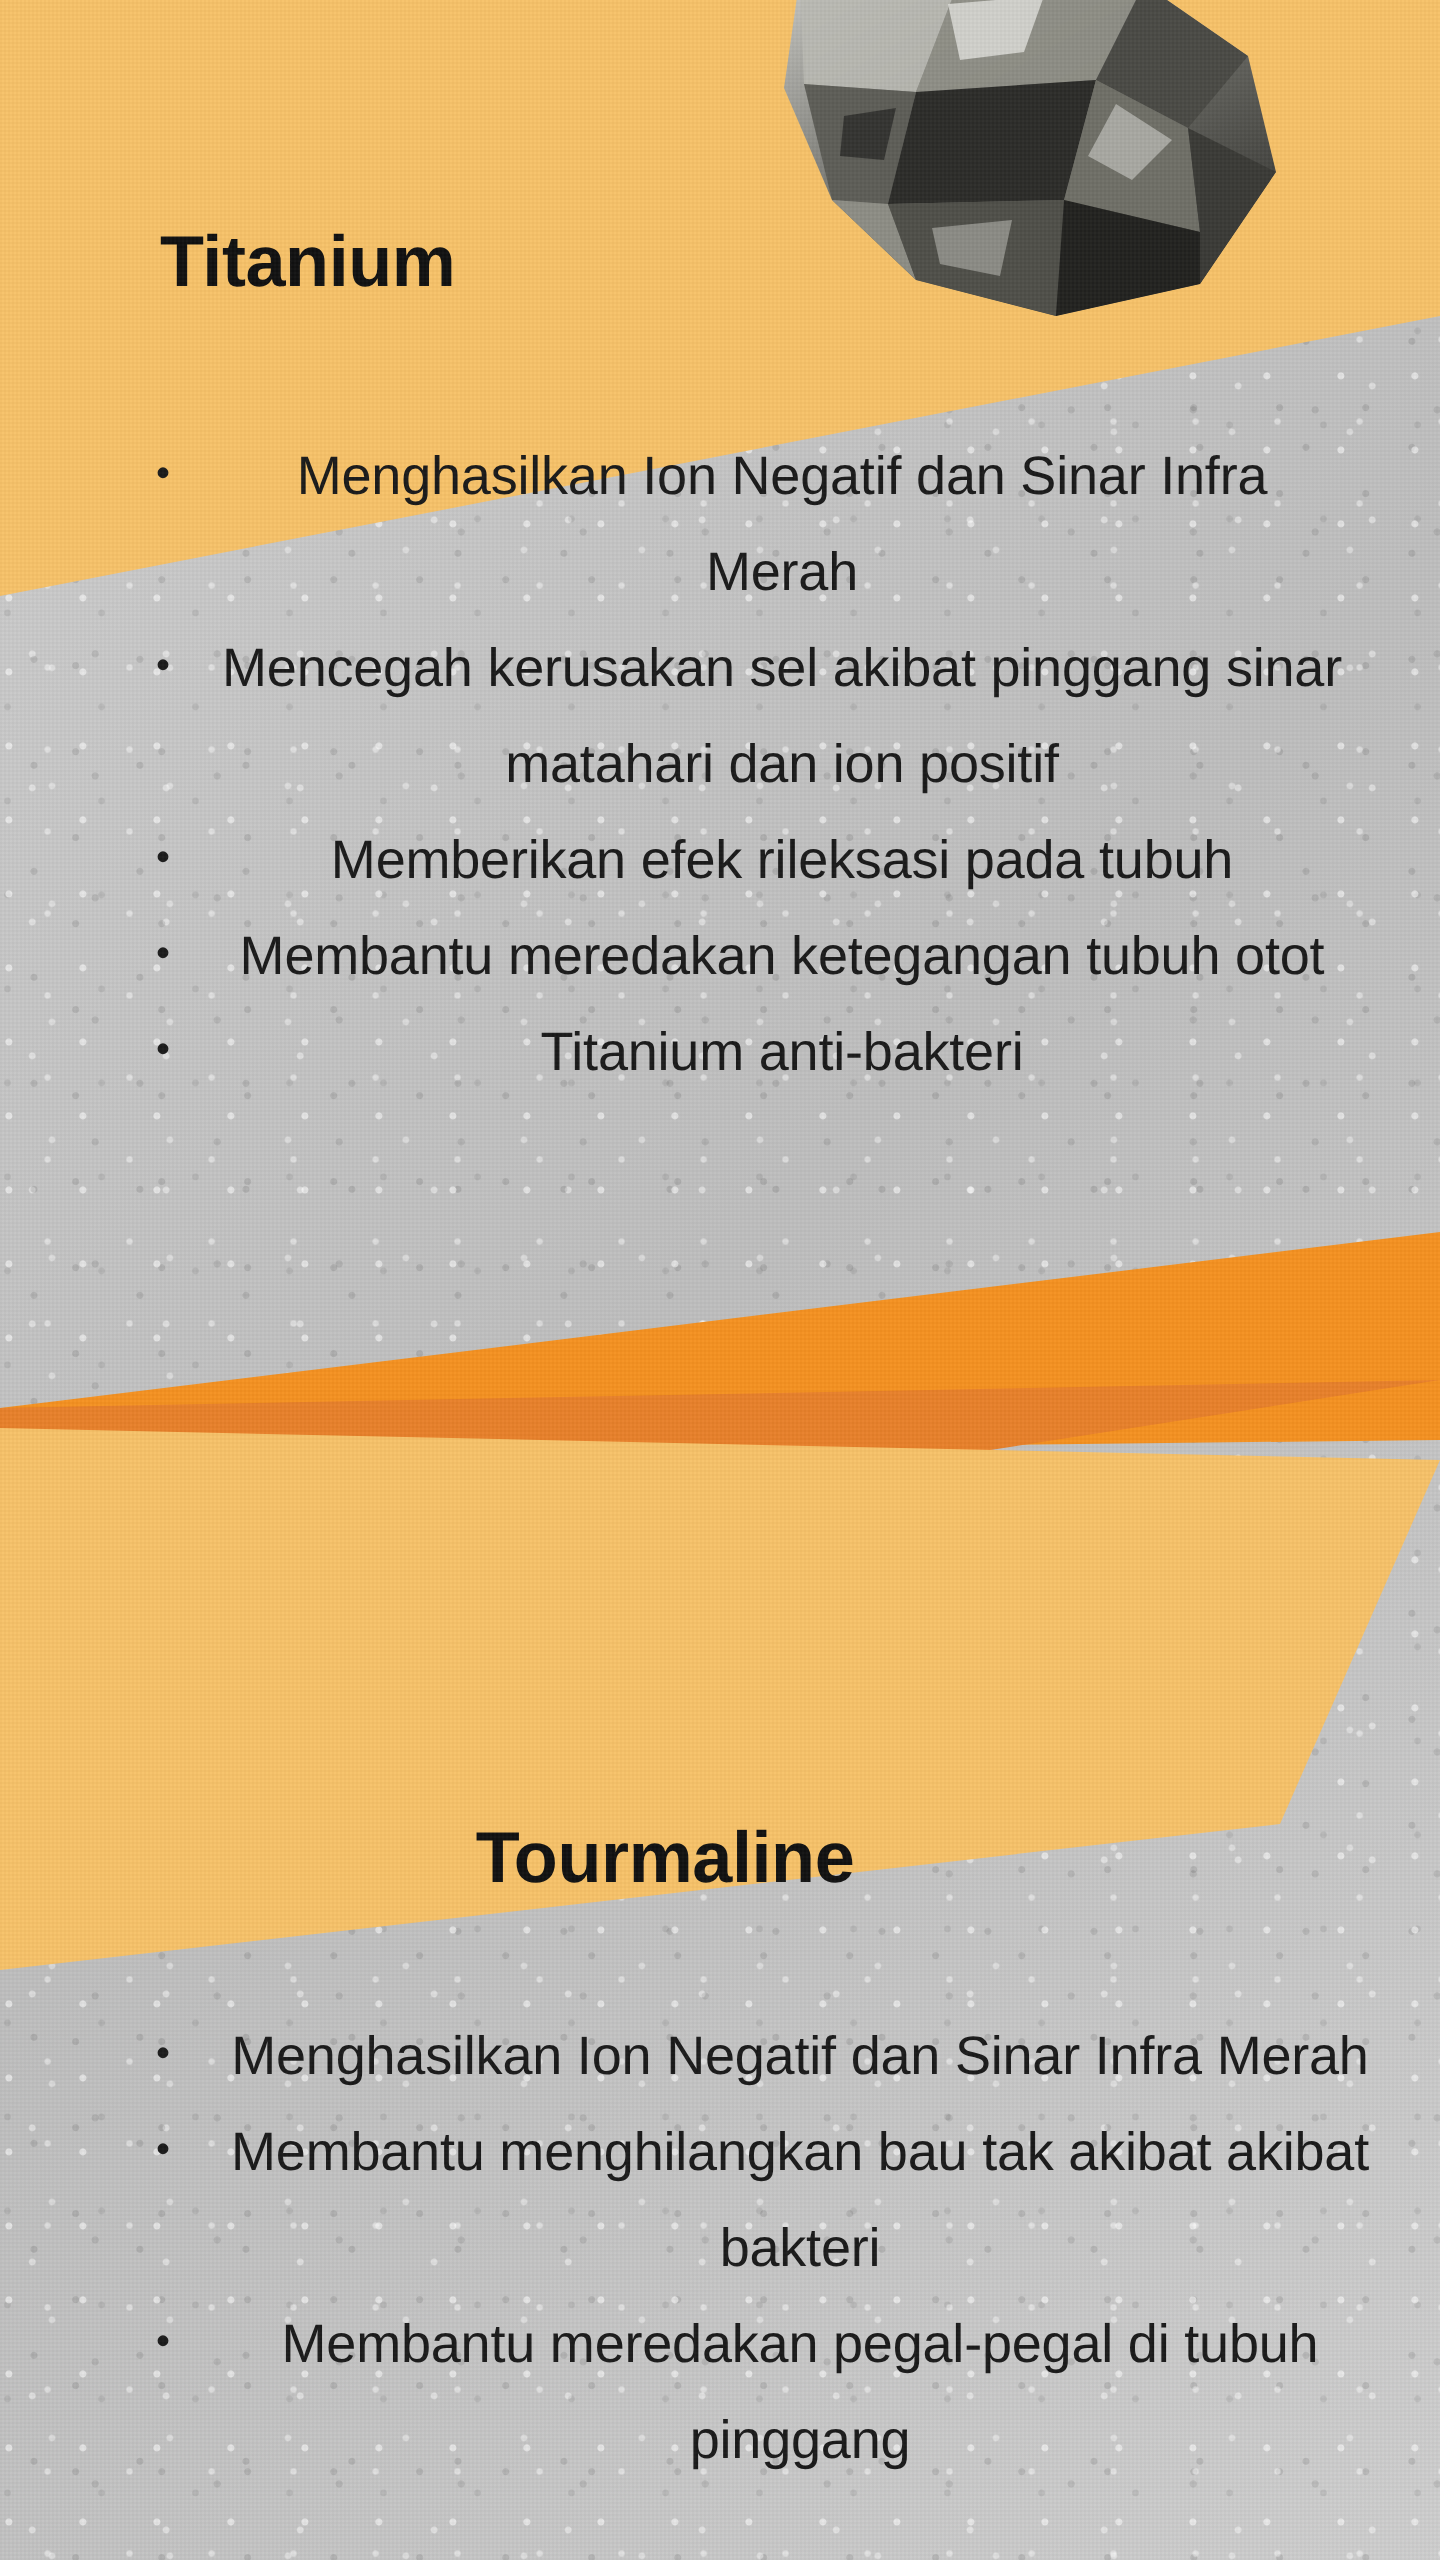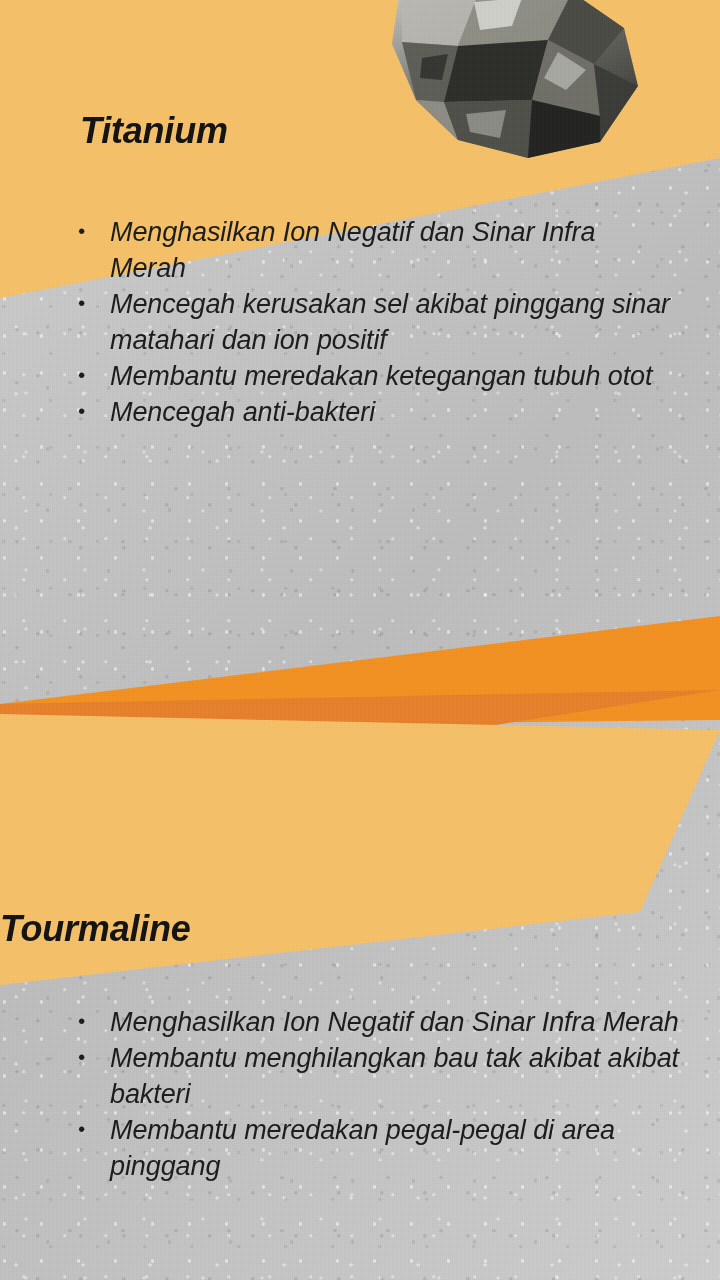--- a/index.html
+++ b/index.html
@@ -27,21 +27,20 @@
       radial-gradient(circle at 12% 8%, rgba(255,255,255,0.55) 0 1.5px, rgba(0,0,0,0) 2px),
       radial-gradient(circle at 32% 22%, rgba(0,0,0,0.10) 0 1.5px, rgba(0,0,0,0) 2px),
       radial-gradient(circle at 58% 14%, rgba(255,255,255,0.45) 0 1.2px, rgba(0,0,0,0) 2px),
       radial-gradient(circle at 78% 36%, rgba(0,0,0,0.09) 0 1.6px, rgba(0,0,0,0) 2px),
       radial-gradient(circle at 8% 52%, rgba(0,0,0,0.08) 0 1.4px, rgba(0,0,0,0) 2px),
       radial-gradient(circle at 44% 66%, rgba(255,255,255,0.40) 0 1.3px, rgba(0,0,0,0) 2px),
       radial-gradient(circle at 88% 74%, rgba(0,0,0,0.10) 0 1.5px, rgba(0,0,0,0) 2px),
       radial-gradient(circle at 24% 88%, rgba(255,255,255,0.45) 0 1.4px, rgba(0,0,0,0) 2px),
       linear-gradient(135deg, rgba(255,255,255,0.12) 0%, rgba(0,0,0,0.05) 50%, rgba(255,255,255,0.10) 100%);
     background-size: 37px 37px, 53px 53px, 41px 41px, 61px 61px, 47px 47px, 59px 59px, 43px 43px, 67px 67px, 100% 100%;
-    font-style: italic;
   }
   #grain {
     position: absolute;
     inset: 0;
     pointer-events: none;
     opacity: 0.5;
     background-image:
       repeating-linear-gradient(0deg, rgba(0,0,0,0.035) 0 1px, rgba(255,255,255,0.03) 1px 2px),
       repeating-linear-gradient(90deg, rgba(0,0,0,0.03) 0 1px, rgba(255,255,255,0.035) 1px 2px);
   }
@@ -101,38 +100,39 @@
 
   .section-title {
     font-size: 36px;
     font-weight: bold;
     color: #111;
     letter-spacing: -0.2px;
     line-height: 1.05;
     margin: 0;
   }
   #section-titanium .section-title { padding-left: 80px; text-align: left; }
-  #section-tourmaline .section-title { padding-right: 55px; text-align: left; }
+  #section-tourmaline .section-title { padding-right: 55px; text-align: center; }
 
   ul.bullets {
     list-style: none;
     margin: 0;
     padding: 0;
   }
   #section-titanium ul.bullets { margin-top: 64px; padding-left: 70px; padding-right: 48px; }
   #section-tourmaline ul.bullets { margin-top: 56px; padding-left: 70px; padding-right: 30px; }
 
   ul.bullets li {
     position: relative;
     font-size: 27px;
-    line-height: 36px;
+    line-height: 48px;
     color: #1a1a1a;
     padding-left: 40px;
     margin: 0 0 0 0;
     letter-spacing: -0.1px;
+    text-align: center;
   }
   ul.bullets li::before {
     content: "\2022";
     position: absolute;
     left: 8px;
     top: -1px;
     font-size: 20px;
     color: #1a1a1a;
   }
 </style>
@@ -175,28 +175,29 @@
       <polygon points="104,132 144,128 138,156 108,150" fill="#bdbdb6" opacity="0.55"></polygon>
       <polygon points="60,76 86,72 80,98 58,96" fill="#2b2b28" opacity="0.8"></polygon>
     </g>
   </svg>
 
   <div class="section" id="section-titanium">
     <h2 class="section-title">Titanium</h2>
     <ul class="bullets">
       <li>Menghasilkan Ion Negatif dan Sinar Infra Merah</li>
       <li>Mencegah kerusakan sel akibat pinggang sinar matahari dan ion positif</li>
+      <li>Memberikan efek rileksasi pada tubuh</li>
       <li>Membantu meredakan ketegangan tubuh otot</li>
-      <li>Mencegah anti-bakteri</li>
+      <li>Titanium anti-bakteri</li>
     </ul>
   </div>
 
   <div class="section" id="section-tourmaline">
     <h2 class="section-title">Tourmaline</h2>
     <ul class="bullets">
       <li>Menghasilkan Ion Negatif dan Sinar Infra Merah</li>
       <li>Membantu menghilangkan bau tak akibat akibat bakteri</li>
-      <li>Membantu meredakan pegal-pegal di area pinggang</li>
+      <li>Membantu meredakan pegal-pegal di tubuh pinggang</li>
     </ul>
   </div>
 
   <div id="grain"></div>
 </div>
 
 </body></html>

